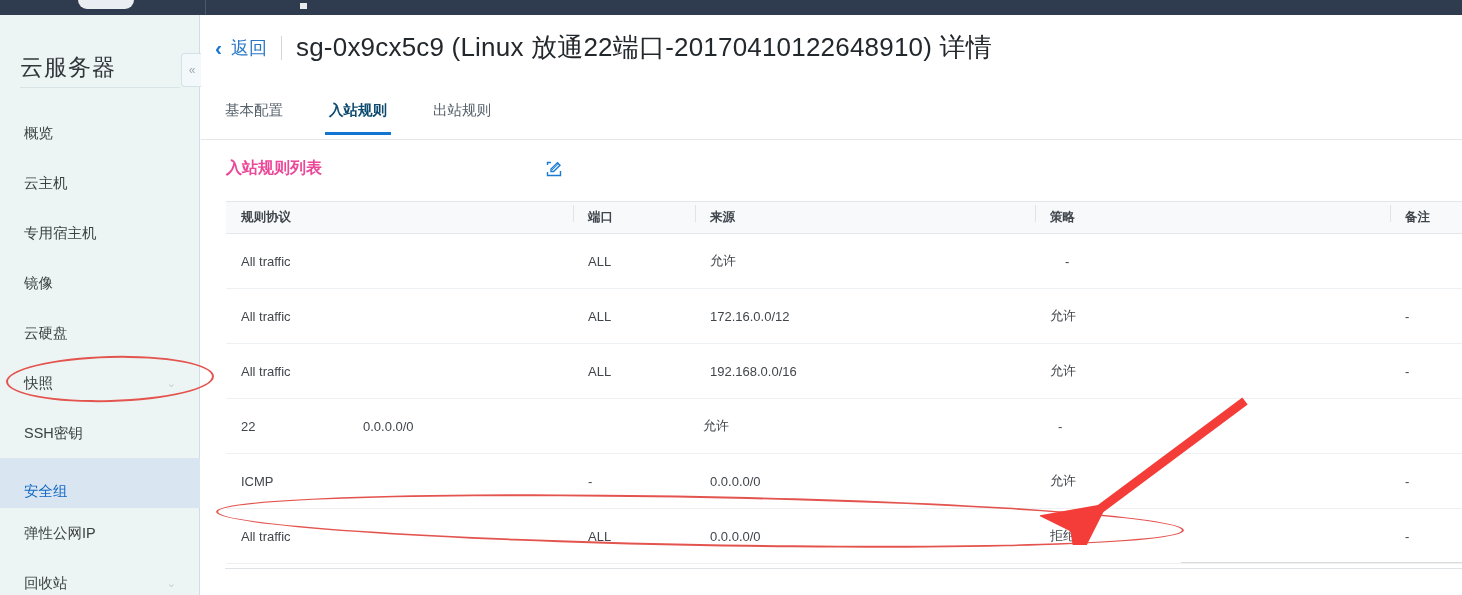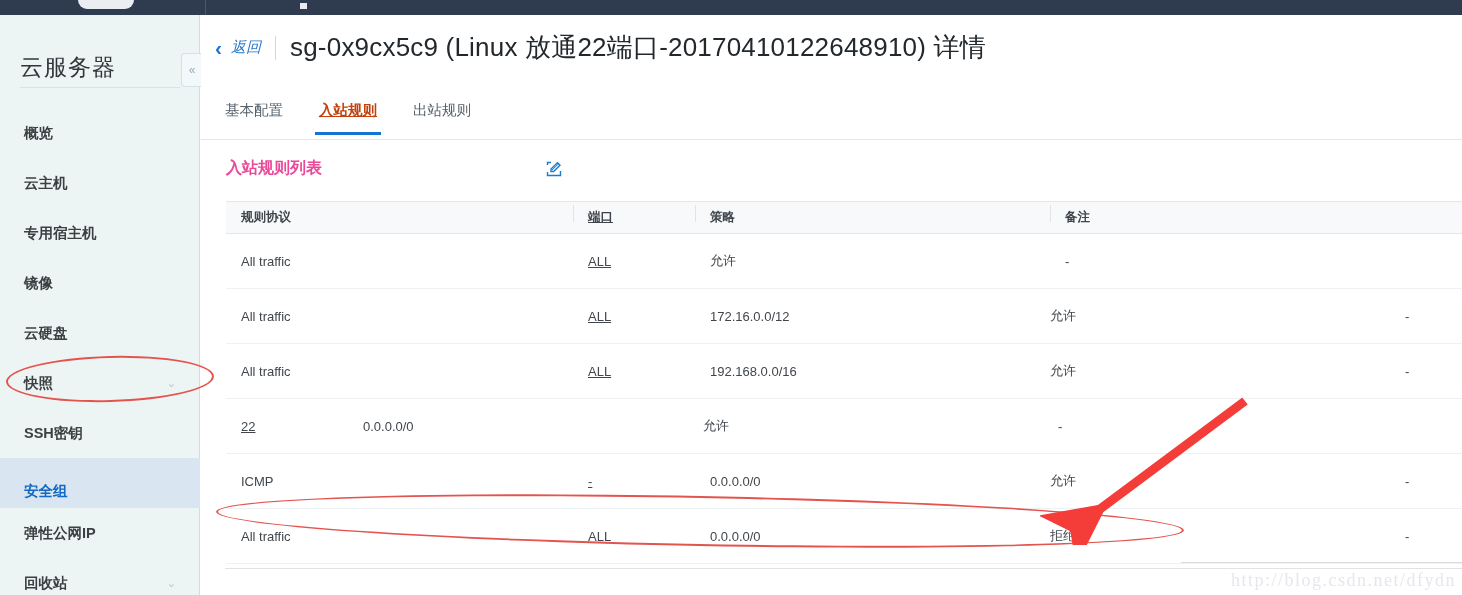--- a/index.html
+++ b/index.html
@@ -45,54 +45,54 @@
   .collapse-tab {
     position: absolute; left: 181px; top: 38px; width: 21px; height: 34px;
     background: #f3f8fa; border: 1px solid #d3e2e8; border-right: none;
     border-radius: 4px 0 0 4px;
     display: flex; align-items: center; justify-content: center;
     color: #9cadb6; font-size: 12px;
   }
   .nav { position: absolute; left: 0; top: 93px; width: 200px; }
   .nav-item {
     position: relative; height: 50px; display: flex; align-items: center;
-    padding-left: 24px; font-size: 14.5px; color: #3c4043; font-weight: bold;
+    padding-left: 24px; font-size: 14.5px; color: #3c4043; font-weight: normal;
   }
   .nav-item.selected { background: #d9e6f2; }
   .nav-item.selected .nav-label { color: #1268c3; margin-top: 17px; }
   .nav-chev {
     position: absolute; right: 24px; top: 50%; transform: translateY(-50%);
     color: #c3cfd6; font-size: 11px; line-height: 1;
   }
 
   
   .content {
     position: absolute; left: 201px; top: 15px; width: 1261px; height: 580px;
     background: #ffffff;
   }
   .page-head {
     position: absolute; left: 0; top: 0; width: 1261px; height: 65px;
     display: flex; align-items: center; padding-left: 14px;
   }
   .back-chev { color: #1877d2; font-size: 21px; margin-right: 9px; font-weight: bold; }
-  .back-link { color: #2878c8; font-size: 15px; font-style: italic; }
+  .back-link { color: #2878c8; font-size: 18px; }
   .head-sep {
     width: 1px; height: 24px; background: #d2d7dc; margin: 0 14px;
   }
   .page-title { font-size: 26px; color: #23282d; letter-spacing: .2px; }
 
   
   .tabs {
-    position: absolute; left: 24px; top: 86px; display: flex; gap: 36px;
+    position: absolute; left: 24px; top: 86px; display: flex; gap: 46px;
   }
   .tab {
     position: relative; font-size: 14.5px; color: #55606a;
     padding-bottom: 15px;
   }
-  .tab.active { color: #c2410c; font-weight: bold; text-decoration: underline; }
+  .tab.active { color: #0c4a6e; font-weight: bold; }
   .tab.active::after {
     content: ""; position: absolute; left: -4px; right: -4px; bottom: 0;
     height: 3px; background: #1474d2;
   }
   .tabs-rule {
     position: absolute; left: 0; top: 124px; width: 1261px; height: 1px;
     background: #e4e7ea;
   }
 
   
@@ -122,21 +122,21 @@
   }
   .row {
     display: flex; height: 55px; align-items: center;
     border-bottom: 1px solid #eef1f3;
   }
   .row .td {
     font-size: 13px; color: #40464c; padding-left: 15px;
     height: 55px; display: flex; align-items: center;
   }
   .col-proto { width: 347px; }
-  .col-port  { width: 122px; text-decoration: underline; }
+  .col-port  { width: 122px; }
   .col-src   { width: 340px; }
   .col-policy{ width: 355px; }
   .col-note  { width: 273px; }
 
   
   .anno { position: absolute; pointer-events: none; }
   .ellipse-nav {
     left: 6px; top: 356px; width: 208px; height: 46px;
     border: 2px solid #e4544f; border-radius: 50%;
     transform: rotate(-1.5deg);
@@ -240,20 +240,21 @@
         <path d="M1.5 11 L1.5 14.5 L14.5 14.5 L14.5 10" fill="none" stroke="#1a7bd4" stroke-width="1.4"></path>
         <path d="M5 10.5 L5 8 L11.5 1.8 L14 4.3 L7.6 10.5 Z" fill="none" stroke="#1a7bd4" stroke-width="1.4"></path>
         <path d="M6 9 L13 2.4" stroke="#1a7bd4" stroke-width="1"></path>
       </svg>
     </div>
 
     <div class="table">
       <div class="thead" id="thead">
           <div class="th col-proto">规则协议</div>
           <div class="th col-port">端口</div>
+          <div class="th col-src">来源</div>
           <div class="th col-policy">策略</div>
           <div class="th col-note">备注</div>
         </div>
       <div id="tbody">
           <div class="row">
             <div class="td col-proto">All traffic</div>
             <div class="td col-port">ALL</div>
             <div class="td col-policy">允许</div>
             <div class="td col-note">-</div>
           </div>
@@ -291,21 +292,20 @@
             <div class="td col-policy">拒绝</div>
             <div class="td col-note">-</div>
           </div>
         </div>
     </div>
 
   </div>
 
   <div class="bottom-rule"></div>
   <div class="wm-rule"></div>
-  <div class="watermark">http://blog.csdn.net/dfydn</div>
 
   <div class="anno ellipse-nav"></div>
   <div class="anno ellipse-row"></div>
   <svg class="anno arrow-svg">
     <defs>
       <marker id="ah" markerWidth="7" markerHeight="7" refX="2.2" refY="3.5" orient="auto">
         <path d="M7,0 L0,3.5 L7,7 L5.2,3.5 Z" fill="#f43d38"></path>
       </marker>
     </defs>
     <line x1="205" y1="16" x2="52" y2="130" stroke="#f43d38" stroke-width="9" marker-end="url(#ah)"></line>

